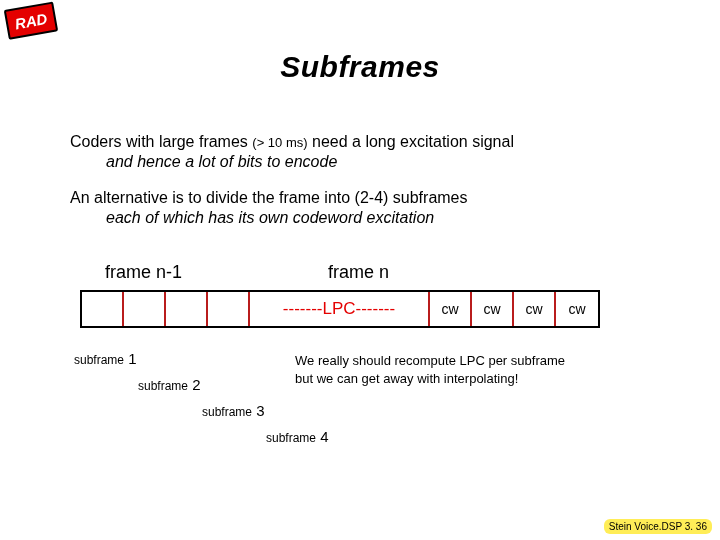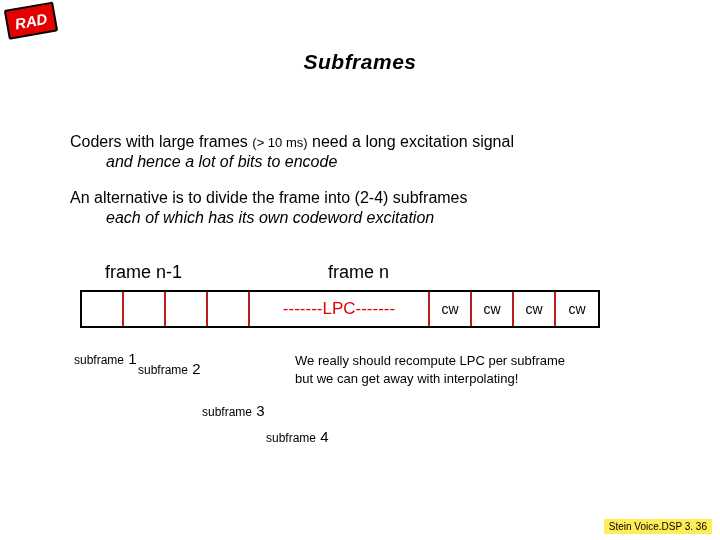--- a/index.html
+++ b/index.html
@@ -4,21 +4,21 @@
 <style>
   html,body{margin:0;padding:0;width:720px;height:540px;background:#fff;
             font-family:Arial,Helvetica,sans-serif;color:#000;position:relative;}
   .logo{position:absolute;top:6px;left:6px;width:46px;height:30px;
         transform:rotate(-10deg);}
   .logo-box{width:46px;height:26px;background:#e40000;border:2px solid #000;
             border-radius:2px;display:flex;align-items:center;justify-content:center;}
   .logo-text{color:#fff;font-weight:bold;font-style:italic;font-size:15px;
              letter-spacing:0;}
   .title{position:absolute;top:50px;left:0;width:720px;text-align:center;
-         font-weight:bold;font-style:italic;font-size:21px;color:#000;letter-spacing:0.5px;}
+         font-weight:bold;font-style:italic;font-size:30px;color:#000;letter-spacing:0.5px;}
   .body{position:absolute;top:132px;left:70px;width:600px;font-size:16px;
         line-height:1.25;}
   .body p{margin:0 0 16px 0;}
   .indent{display:block;margin-left:36px;font-style:italic;}
   .tiny{font-size:13px;}
   .frame-row{position:absolute;top:262px;left:80px;width:570px;height:22px;}
   .frame-label{position:absolute;font-size:18px;}
   .fl1{left:25px;}
   .fl2{left:248px;}
   .fl3{left:440px;}
@@ -26,28 +26,28 @@
            height:34px;display:flex;}
   .cell{border-right:2px solid #b91c1c;box-sizing:border-box;height:100%;
         display:flex;align-items:center;justify-content:center;font-size:14px;}
   .cell:last-child{border-right:none;}
   .sf{width:42px;}
   .lpc{width:180px;font-size:17px;color:#e40000;letter-spacing:0;}
   .cw{width:42px;}
   .sublabels{position:absolute;top:350px;left:74px;font-size:15px;}
   .sublabels div{position:absolute;white-space:nowrap;}
   .sl1{top:0;left:0;}
-  .sl2{top:10px;left:64px;}
+  .sl2{top:26px;left:64px;}
   .sl3{top:52px;left:128px;}
   .sl4{top:78px;left:192px;}
   .subn{font-size:12px;}
   .note{position:absolute;top:352px;left:295px;width:400px;font-size:13px;
         line-height:1.35;}
   .footer{position:absolute;bottom:6px;right:8px;background:#ffed57;
-          font-size:10px;padding:2px 5px;}
+          font-size:10px;padding:2px 5px;border-radius:6px;}
 </style>
 </head>
 <body>
 
 <div class="logo">
   <div class="logo-box">
     <span class="logo-text">RAD</span>
   </div>
 </div>
 

